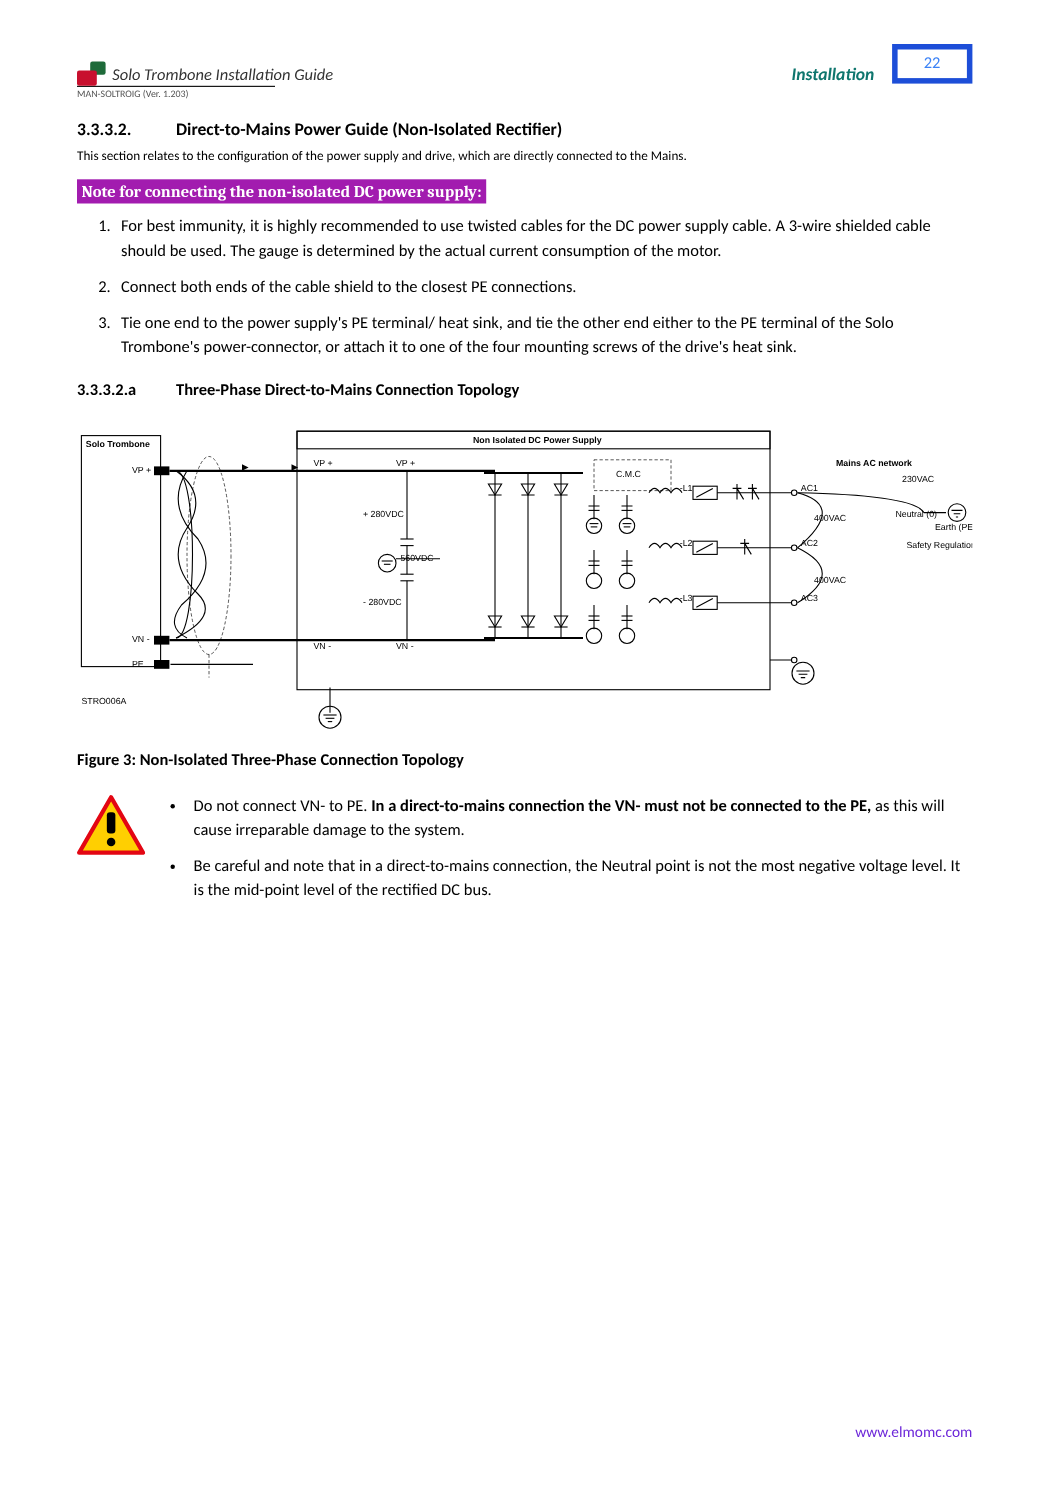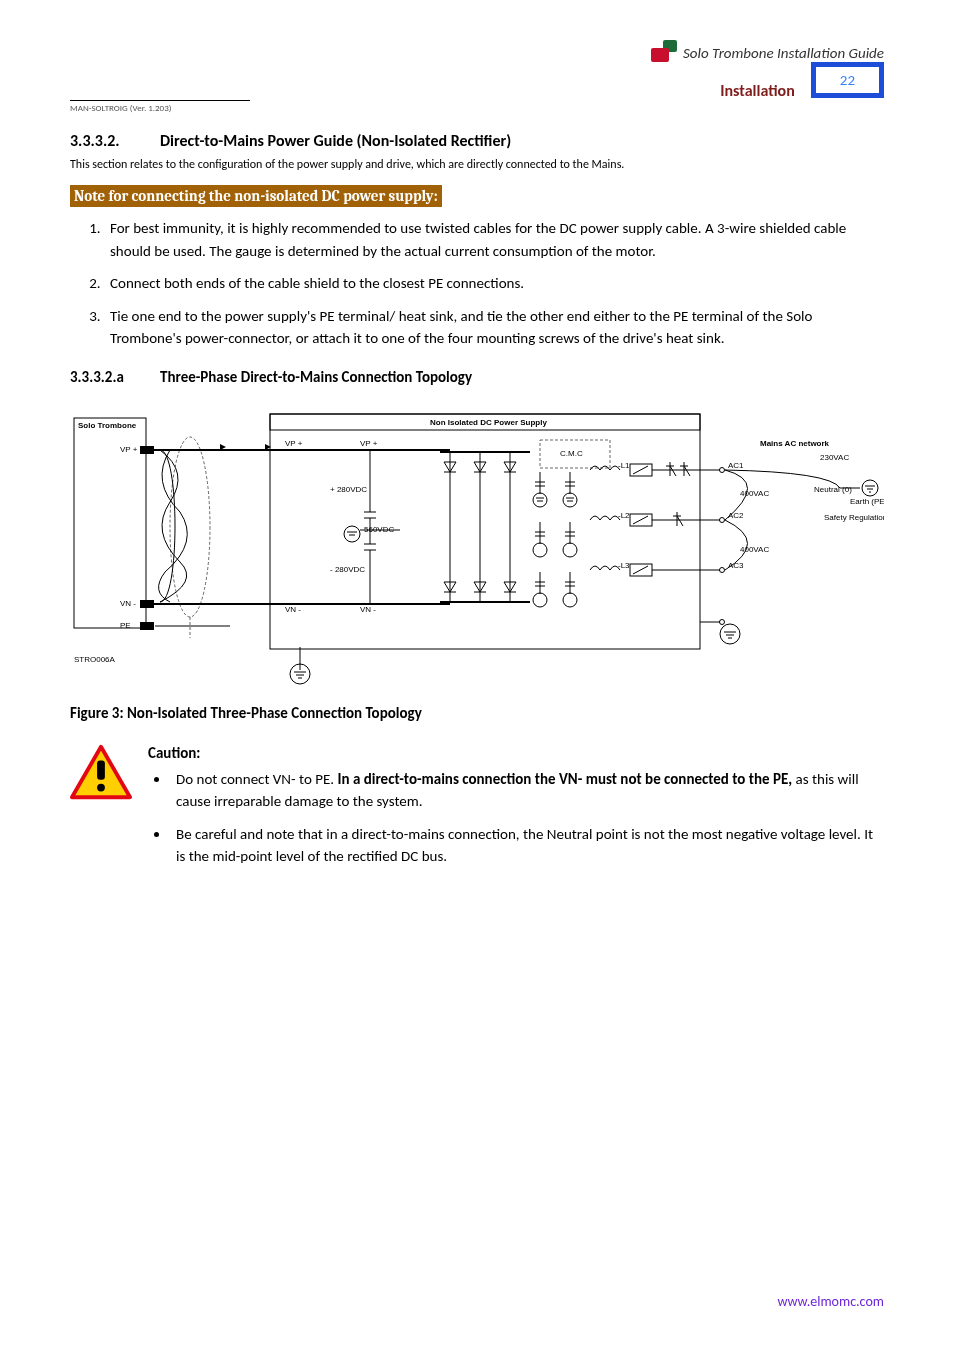--- a/index.html
+++ b/index.html
@@ -11,36 +11,35 @@
   color: #000;
   position: relative;
   padding: 40px 70px 0 70px;
 }
 .header-row {
   display: flex;
   align-items: flex-end;
   justify-content: space-between;
   border-bottom: none;
   margin-bottom: 2px;
-  flex-direction: column;
 }
 .header-left {
   display: flex;
   align-items: flex-end;
   gap: 6px;
 }
 .logo {
   width: 26px;
   height: 22px;
   position: relative;
 }
 .logo .red { position: absolute; left: 0; bottom: 0; width: 18px; height: 14px; background: #c8102e; border-radius: 2px; }
 .logo .green { position: absolute; right: 0; top: 0; width: 14px; height: 12px; background: #1e6b3a; border-radius: 2px; }
 .guide-title { font-style: italic; font-weight: 500; font-size: 15px; color: #333; }
-.inst-title { font-weight: bold; font-size: 16px; color: #7f1d1d; }
+.inst-title { font-style: italic; font-weight: bold; font-size: 16px; color: #0f766e; }
 .pagebox {
   border: 5px solid #1d4ed8;
   padding: 4px 24px;
   font-size: 15px;
   color: #3b82f6;
   min-width: 28px;
   text-align: center;
   margin-left: 16px;
   margin-bottom: 2px;
 }
@@ -59,21 +58,21 @@
   margin-bottom: 6px;
 }
 .sec-num { display: inline-block; width: 90px; }
 .body-text {
   font-size: 12px;
   line-height: 1.45;
   margin-bottom: 8px;
 }
 .note-bar {
   display: inline-block;
-  background: #a16207;
+  background: #a21caf;
   color: #fff;
   font-family: Cambria, Georgia, serif;
   font-weight: bold;
   font-size: 15px;
   padding: 2px 4px;
   margin-top: 4px;
   margin-bottom: 10px;
 }
 ol.numlist {
   list-style: decimal;
@@ -389,21 +388,20 @@
 <div class="fig-caption">Figure 3: Non-Isolated Three-Phase Connection Topology</div>
 
 
 <div class="caution-block">
   <svg class="caution-icon" viewBox="0 0 64 56">
     <polygon points="32,2 62,54 2,54" fill="#ffcf01" stroke="#e30613" stroke-width="4" stroke-linejoin="round"></polygon>
     <rect x="28" y="16" width="8" height="20" rx="3" fill="#000"></rect>
     <circle cx="32" cy="44" r="4" fill="#000"></circle>
   </svg>
   <div class="caution-body">
-    <div class="caution-title">Caution:</div>
     <ul class="bullets">
       <li>
         <span>Do not connect VN- to PE. </span><span class="bold"><span>In a direct-to-mains connection the VN- must </span><span class="ital">not</span><span> be connected to the PE,</span></span><span> as this will cause irreparable damage to the system.</span>
       </li>
       <li>
         <span>Be careful and note that in a direct-to-mains connection, the Neutral point is </span><span class="ital">not</span><span> the most negative voltage level. It is the mid-point level of the rectified DC bus.</span>
       </li>
     </ul>
   </div>
 </div>

